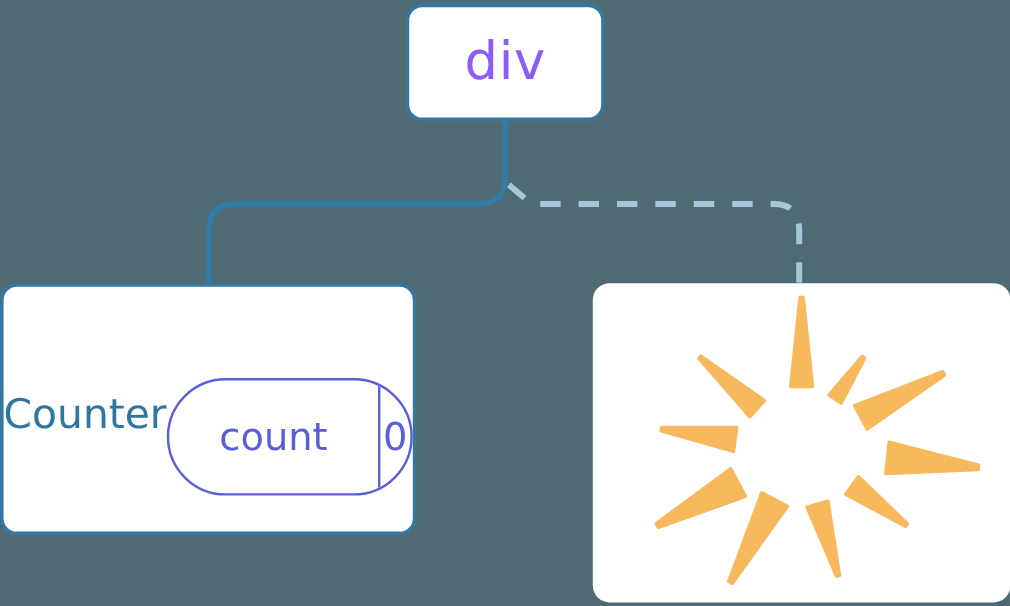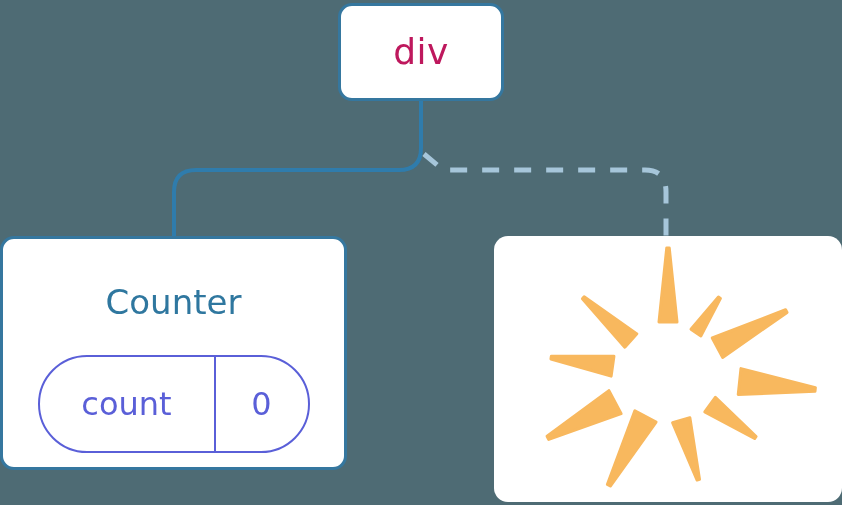--- a/index.html
+++ b/index.html
@@ -41,35 +41,35 @@
   #node-div {
     left: 338px;
     top: 3px;
     width: 166px;
     height: 98px;
     display: flex;
     align-items: center;
     justify-content: center;
   }
   #node-div .node-title {
-    color: #be185d;
-    font-size: 36px;
+    color: #8b5cf6;
+    font-size: 44px;
     font-weight: 400;
     letter-spacing: 0.5px;
     line-height: 1;
   }
 
   
   #node-counter {
     left: 0px;
     top: 236px;
     width: 347px;
-    height: 234px;
+    height: 210px;
     display: flex;
-    flex-direction: column;
+    flex-direction: row;
     align-items: center;
     justify-content: flex-start;
     padding-top: 46px;
   }
   #node-counter .node-title {
     color: #2f779f;
     font-size: 34px;
     font-weight: 400;
     line-height: 1;
     margin-bottom: 36px;

